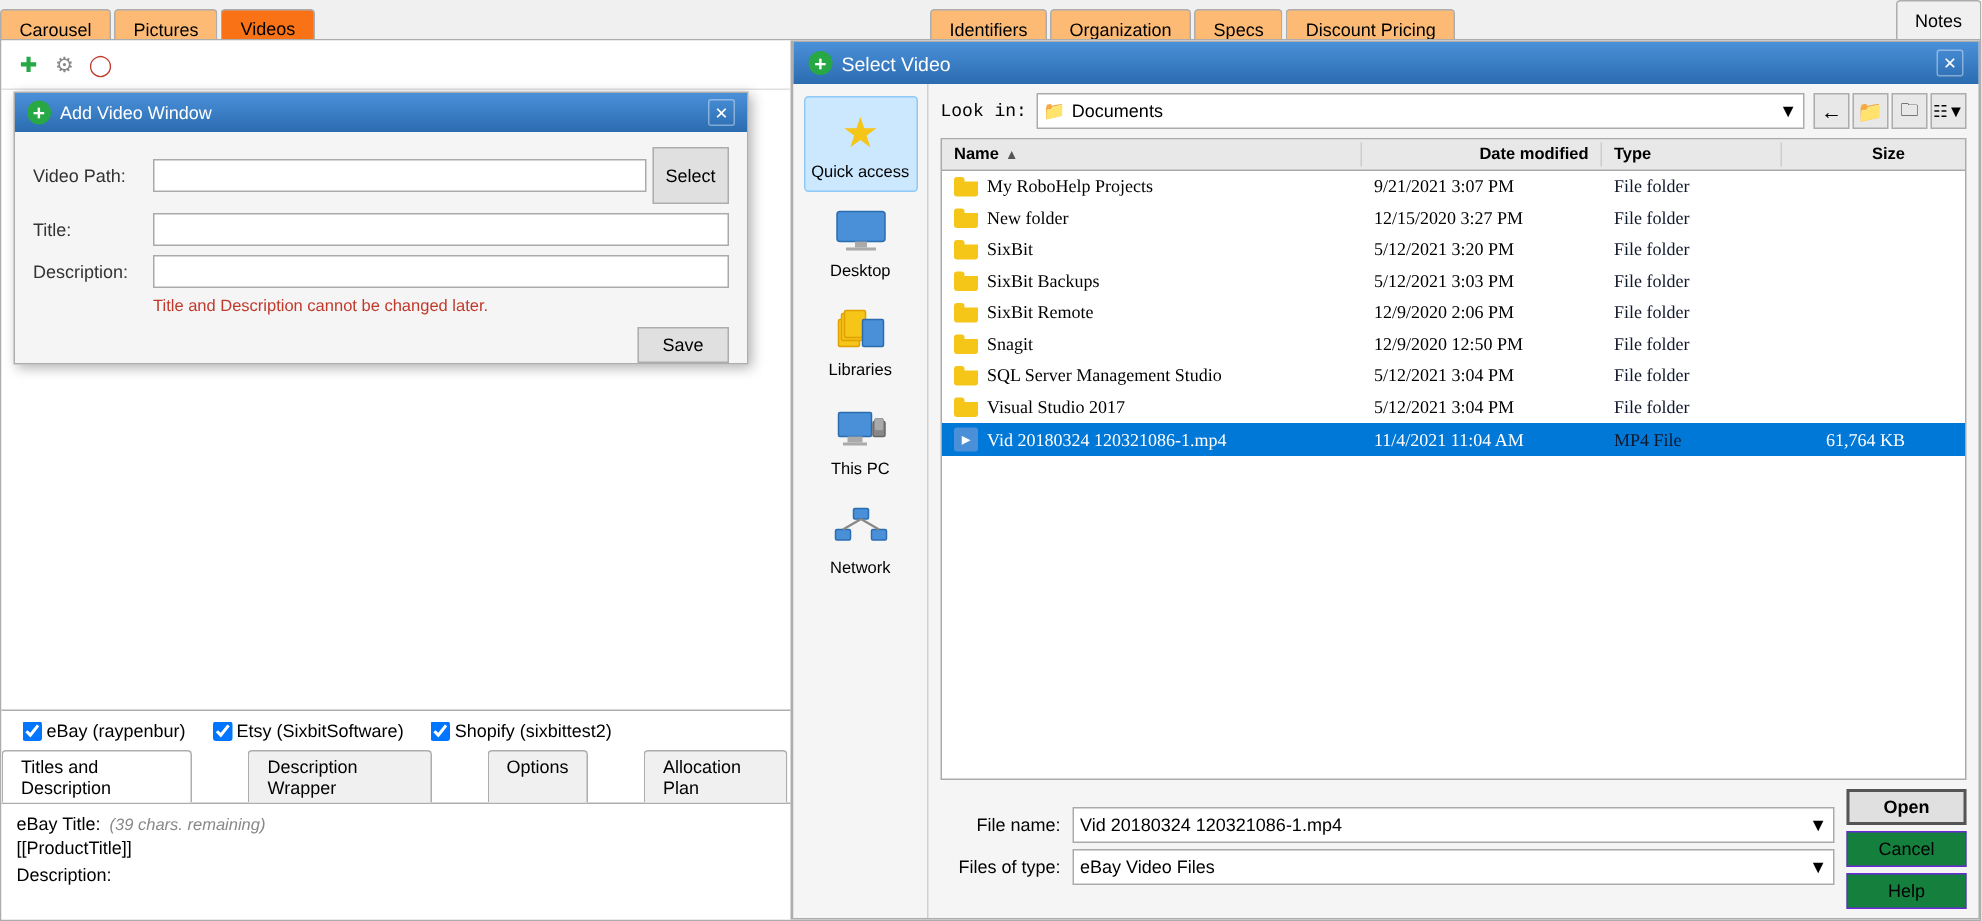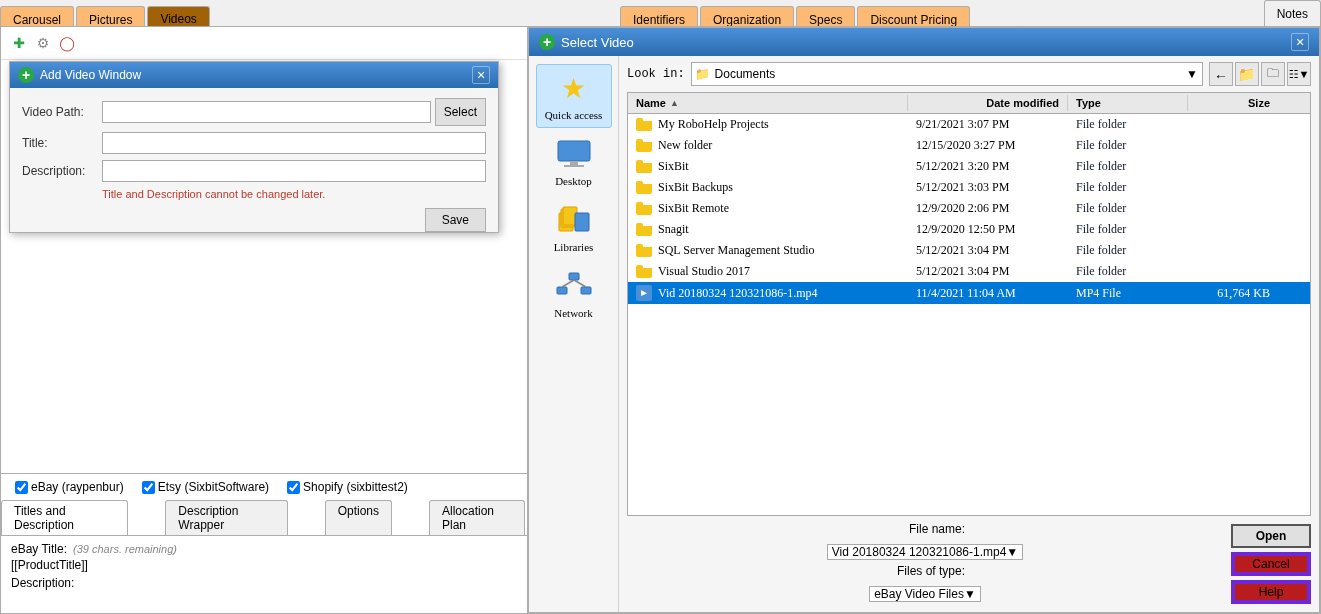--- a/index.html
+++ b/index.html
@@ -10,21 +10,21 @@
       position: absolute; top: 0; left: 0; display: flex; align-items: flex-end; height: 32px;
     }
     .top-tabs-right {
       position: absolute; top: 0; left: 620px; display: flex; align-items: flex-end; height: 32px;
     }
     .tab {
       padding: 4px 12px; border: 1px solid #adadad; border-bottom: none; background: #fdba74;
       cursor: pointer; font-size: 12px; height: 26px; display: flex; align-items: center;
       margin-right: 2px; border-radius: 3px 3px 0 0;
     }
-    .tab.active { background: #a16207; border-bottom: 1px solid #fff; font-weight: normal; }
+    .tab.active { background: #f97316; border-bottom: 1px solid #fff; font-weight: normal; }
     .tab-notes {
       position: absolute; top: 0; right: 0; padding: 4px 12px; border: 1px solid #adadad;
       border-bottom: none; background: #f0f0f0; cursor: pointer; font-size: 12px; height: 26px;
       display: flex; align-items: center; border-radius: 3px 3px 0 0;
     }
 
     
     .main-area {
       position: absolute; top: 26px; left: 0; right: 0; bottom: 0; background: #fff;
       border: 1px solid #adadad;
@@ -68,21 +68,21 @@
       justify-content: center; border-radius: 2px;
     }
     .dialog-body { padding: 10px 12px; }
     .form-row { display: flex; align-items: center; margin-bottom: 6px; }
     .form-label { width: 80px; font-size: 12px; color: #333; }
     .form-input {
       flex: 1; height: 22px; border: 1px solid #aaa; padding: 0 4px; font-size: 12px;
       background: #fff;
     }
     .select-btn {
-      margin-left: 4px; padding: 1px 8px; height: 28px; background: #e0e0e0;
+      margin-left: 4px; padding: 1px 8px; height: 38px; background: #e0e0e0;
       border: 1px solid #adadad; cursor: pointer; font-size: 12px;
     }
     .note-text { font-size: 11px; color: #c0392b; margin: 4px 0 8px 80px; }
     .save-btn {
       float: right; padding: 2px 16px; height: 24px; background: #e0e0e0;
       border: 1px solid #adadad; cursor: pointer; font-size: 12px;
     }
 
     
     .bottom-tabs-area {
@@ -138,21 +138,21 @@
       display: flex; flex-direction: column; align-items: center; gap: 2px;
       background: #f5f5f5;
     }
     .sv-nav-item {
       width: 76px; display: flex; flex-direction: column; align-items: center;
       padding: 6px 4px; cursor: pointer; border: 1px solid transparent;
       border-radius: 3px; gap: 4px;
     }
     .sv-nav-item.active { background: #cce8ff; border-color: #90c8f6; }
     .nav-icon { width: 40px; height: 34px; display: flex; align-items: center; justify-content: center; }
-    .nav-label { font-size: 11px; text-align: right; font-family: Liberation Serif, serif; }
+    .nav-label { font-size: 11px; text-align: right; }
 
     
     .sv-file-area {
       flex: 1; display: flex; flex-direction: column; padding: 6px 8px;
     }
     .look-in-row {
       display: flex; align-items: center; gap: 6px; margin-bottom: 6px;
     }
     .look-in-label { font-size: 12px; font-family: Liberation Mono, monospace; }
     .look-in-select {
@@ -187,33 +187,33 @@
     .file-name-cell { width: 280px; padding: 2px 8px; display: flex; align-items: center; gap: 6px; overflow: hidden; }
     .file-date-cell { width: 160px; padding: 2px 8px; }
     .file-type-cell { width: 120px; padding: 2px 8px; color: #0f172a; }
     .file-size-cell { width: 90px; padding: 2px 8px; text-align: right; color: #666; }
 
     
     .sv-bottom {
       padding: 6px 0 0 0;
     }
     .sv-bottom-row {
-      display: flex; align-items: center; gap: 8px; margin-bottom: 4px; flex-direction: column;
+      display: flex; align-items: center; gap: 8px; margin-bottom: 4px;
     }
     .sv-bottom-label { width: 80px; text-align: right; font-size: 12px; }
     .sv-bottom-input {
       flex: 1; height: 24px; border: 1px solid #aaa; background: #fff;
       padding: 0 4px; font-size: 12px; display: flex; align-items: center;
       justify-content: space-between;
     }
     .sv-action-btns {
       display: flex; flex-direction: column; gap: 4px; margin-left: 8px;
     }
     .sv-action-btn {
-      width: 80px; height: 24px; border: 4px solid #6d28d9; background: #b91c1c;
+      width: 80px; height: 24px; border: 1px solid #6d28d9; background: #15803d;
       cursor: pointer; font-size: 12px;
     }
     .sv-action-btn.default { background: #e0e0e0; font-weight: bold; border: 2px solid #555; }
 
     
     .folder-icon { display: inline-block; width: 16px; height: 13px; position: relative; }
     .folder-icon::before {
       content: ''; position: absolute; top: 3px; left: 0; width: 16px; height: 10px;
       background: #f5c518; border-radius: 0 0 2px 2px;
     }
@@ -362,20 +362,32 @@
               <rect x="2" y="8" width="14" height="18" rx="1" fill="#f5c518" stroke="#e0a000" stroke-width="1"></rect>
               <rect x="4" y="4" width="14" height="18" rx="1" fill="#f5c518" stroke="#e0a000" stroke-width="1"></rect>
               <rect x="6" y="2" width="14" height="18" rx="1" fill="#f5c518" stroke="#e0a000" stroke-width="1"></rect>
               <rect x="18" y="8" width="14" height="18" rx="1" fill="#4a90d9" stroke="#2b6cb0" stroke-width="1"></rect>
             </svg>
           </div>
           <span class="nav-label">Libraries</span>
         </div>
         <div class="sv-nav-item">
           <div class="nav-icon">
+            <svg width="34" height="30" viewBox="0 0 34 30">
+              <rect x="2" y="4" width="22" height="16" rx="1" fill="#4a90d9" stroke="#2b6cb0" stroke-width="1"></rect>
+              <rect x="8" y="20" width="10" height="4" fill="#aaa"></rect>
+              <rect x="5" y="24" width="16" height="2" fill="#aaa"></rect>
+              <rect x="25" y="10" width="8" height="10" rx="1" fill="#888" stroke="#666" stroke-width="1"></rect>
+              <rect x="26" y="8" width="6" height="8" rx="1" fill="#aaa" stroke="#888" stroke-width="0.5"></rect>
+            </svg>
+          </div>
+          <span class="nav-label">This PC</span>
+        </div>
+        <div class="sv-nav-item">
+          <div class="nav-icon">
             <svg width="36" height="30" viewBox="0 0 36 30">
               <rect x="13" y="2" width="10" height="7" rx="1" fill="#4a90d9" stroke="#2b6cb0" stroke-width="1"></rect>
               <rect x="1" y="16" width="10" height="7" rx="1" fill="#4a90d9" stroke="#2b6cb0" stroke-width="1"></rect>
               <rect x="25" y="16" width="10" height="7" rx="1" fill="#4a90d9" stroke="#2b6cb0" stroke-width="1"></rect>
               <line x1="18" y1="9" x2="6" y2="16" stroke="#888" stroke-width="1.5"></line>
               <line x1="18" y1="9" x2="30" y2="16" stroke="#888" stroke-width="1.5"></line>
             </svg>
           </div>
           <span class="nav-label">Network</span>
         </div>
@@ -482,21 +494,21 @@
             <div class="file-date-cell">5/12/2021 3:04 PM</div>
             <div class="file-type-cell">File folder</div>
             <div class="file-size-cell"></div>
           </div>
           <div class="file-row selected">
             <div class="file-name-cell" style="color:#fff;">
               <div class="mp4-icon">▶</div>
               <span>Vid 20180324 120321086-1.mp4</span>
             </div>
             <div class="file-date-cell">11/4/2021 11:04 AM</div>
-            <div class="file-type-cell" style="color:#fef9c3;">MP4 File</div>
+            <div class="file-type-cell" style="color:#0f172a;">MP4 File</div>
             <div class="file-size-cell" style="color:#fff;">61,764 KB</div>
           </div>
         </div>
 
         <div class="sv-bottom">
           <div style="display:flex; align-items:center;">
             <div style="flex:1;">
               <div class="sv-bottom-row">
                 <span class="sv-bottom-label">File name:</span>
                 <div class="sv-bottom-input" style="position:relative; display:flex; align-items:center;">

